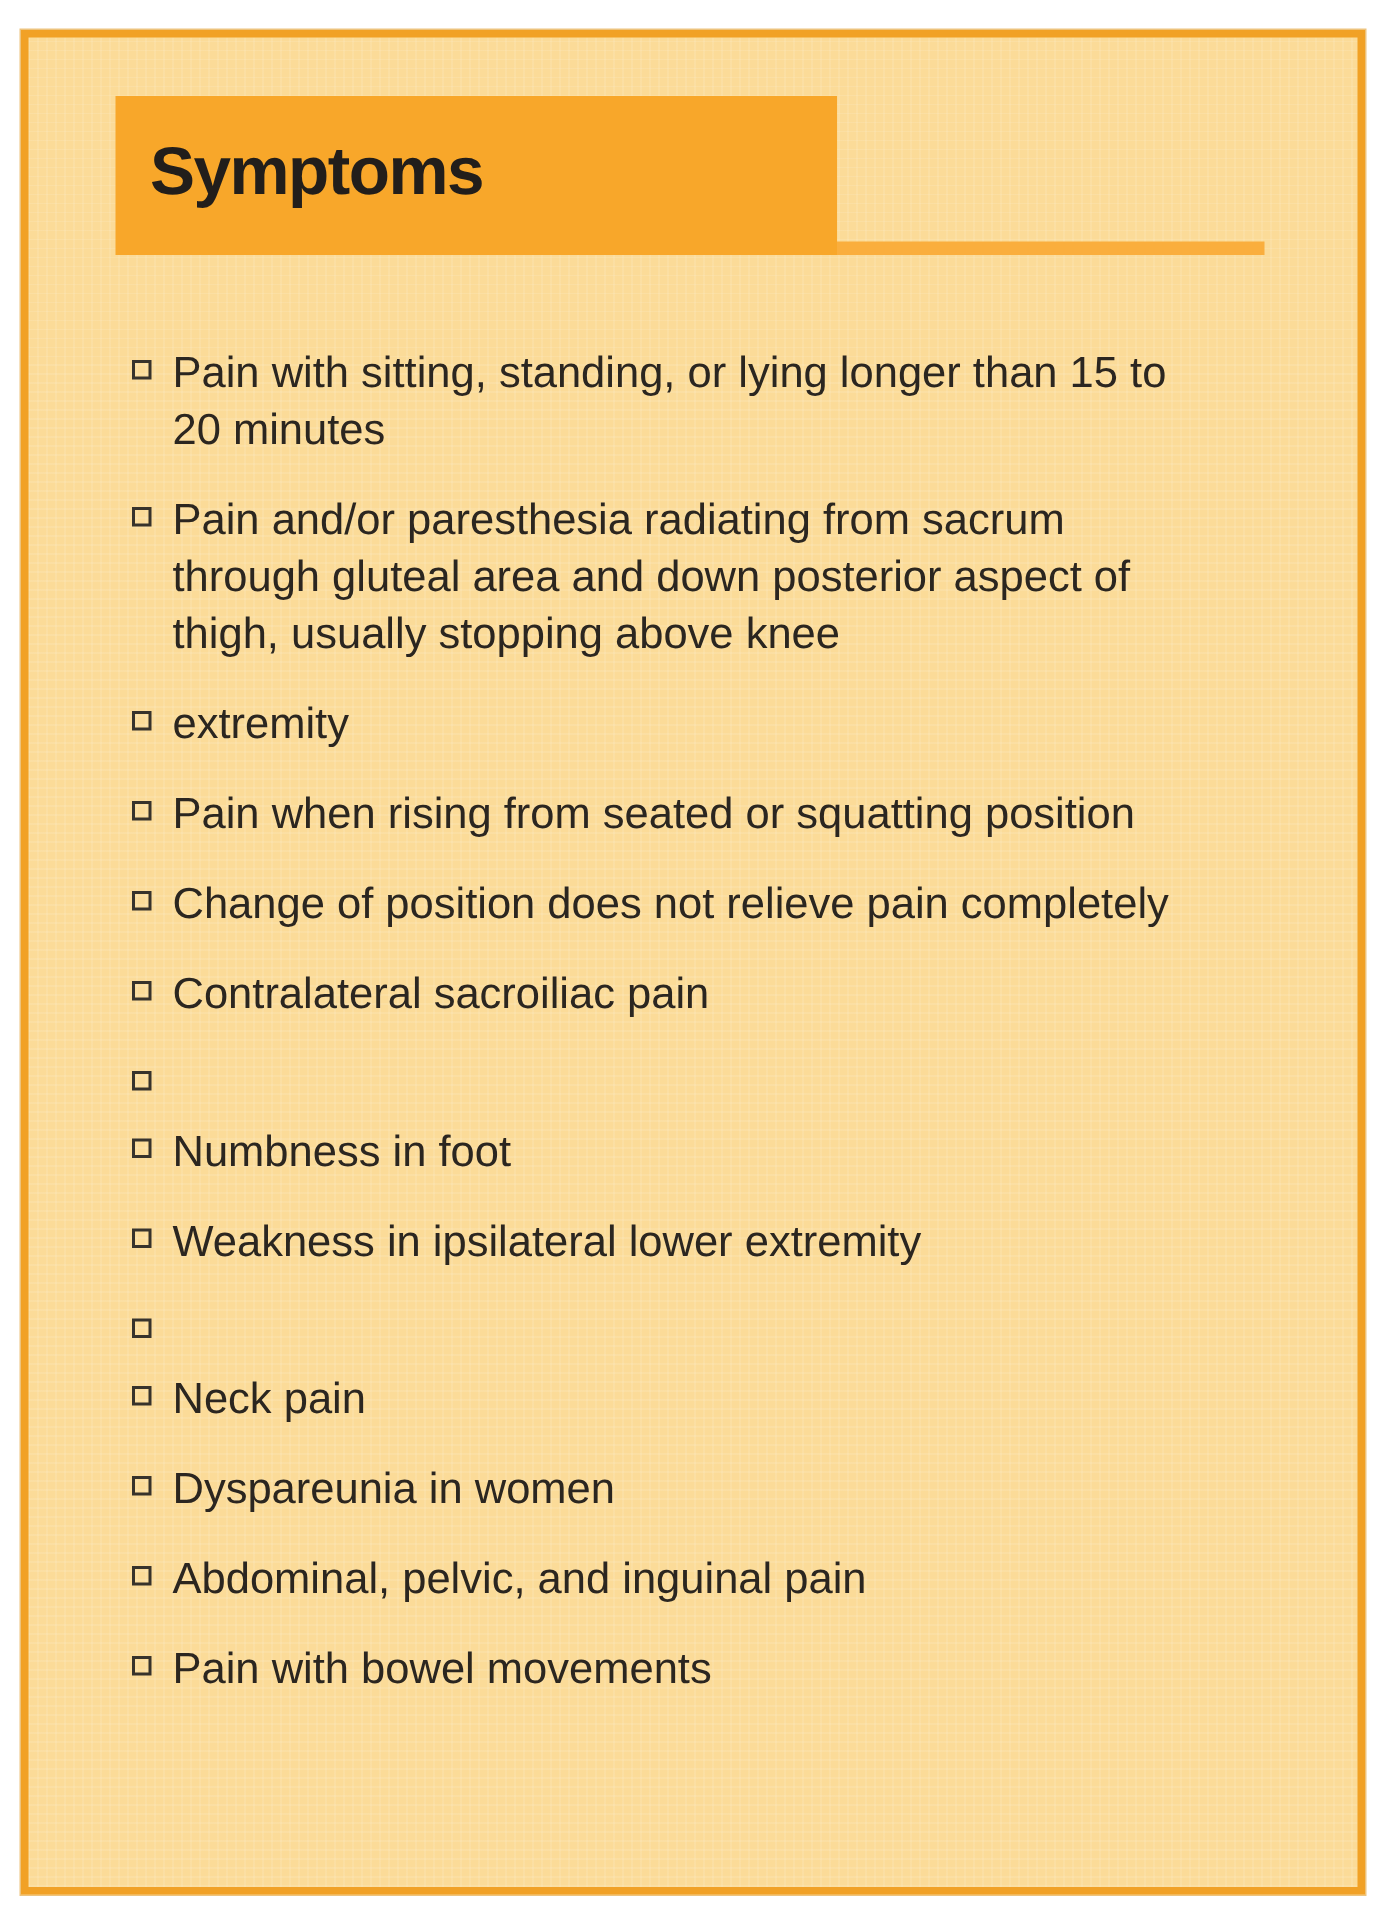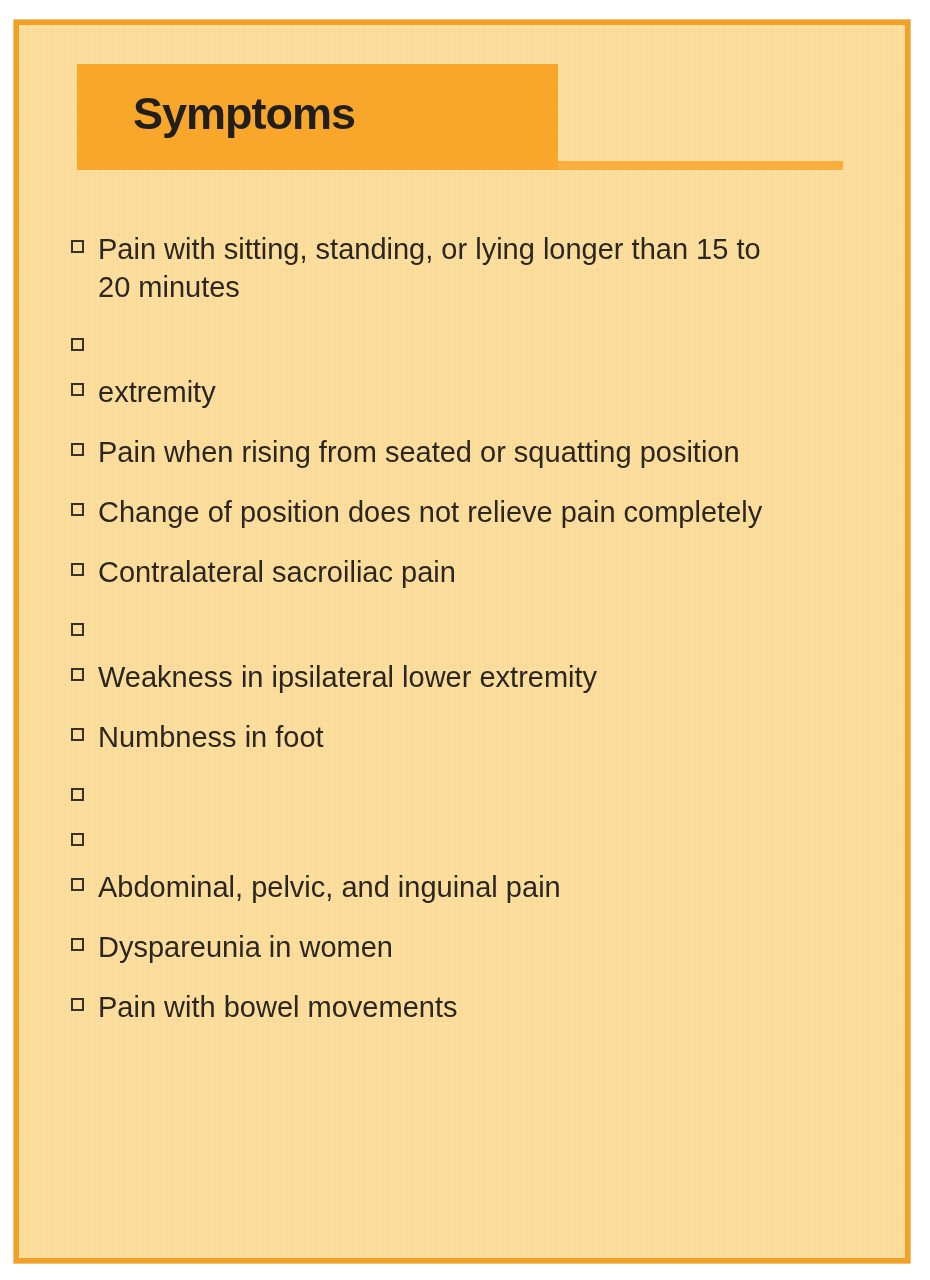--- a/index.html
+++ b/index.html
@@ -40,38 +40,38 @@
     left: 0;
     top: 0;
     width: 481px;
     height: 106px;
     background: #F8A72A;
     display: flex;
     align-items: center;
   }
   .title {
     margin: 0;
-    padding-left: 56px;
+    padding-left: 23px;
     transform: translateY(-3px);
     font-size: 45px;
     font-weight: bold;
     letter-spacing: -1px;
     color: #221E1B;
   }
   .tail {
     position: absolute;
     left: 481px;
     right: 0;
     bottom: 0;
     height: 9px;
     background: #FAAE3D;
   }
   .list {
     margin: 60px 0 0 0;
-    padding: 0 0 0 52px;
+    padding: 0 0 0 69px;
     list-style: none;
   }
   .item {
     display: flex;
     align-items: flex-start;
     margin: 0 0 22px 0;
     color: #2B2620;
     font-size: 29px;
     line-height: 38px;
   }
@@ -104,20 +104,25 @@
       <li class="item">
         <span class="sq"></span>
         <span class="txt">
           <span class="ln">Pain with sitting, standing, or lying longer than 15 to</span>
           <span class="ln">20 minutes</span>
         </span>
       </li>
 
       <li class="item">
         <span class="sq"></span>
+        <span class="txt">
+          <span class="ln">Pain and/or paresthesia radiating from sacrum</span>
+          <span class="ln">through gluteal area and down posterior aspect of</span>
+          <span class="ln">thigh, usually stopping above knee</span>
+        </span>
       </li>
 
       <li class="item">
         <span class="sq"></span>
         <span class="txt">
           <span class="ln">extremity</span>
         </span>
       </li>
 
       <li class="item">
@@ -141,50 +146,53 @@
         </span>
       </li>
 
       <li class="item">
         <span class="sq"></span>
       </li>
 
       <li class="item">
         <span class="sq"></span>
         <span class="txt">
+          <span class="ln">Numbness in foot</span>
+        </span>
+      </li>
+
+      <li class="item">
+        <span class="sq"></span>
+        <span class="txt">
           <span class="ln">Weakness in ipsilateral lower extremity</span>
         </span>
       </li>
 
       <li class="item">
         <span class="sq"></span>
-        <span class="txt">
-          <span class="ln">Numbness in foot</span>
-        </span>
-      </li>
-
-      <li class="item">
-        <span class="sq"></span>
-      </li>
-
-      <li class="item">
-        <span class="sq"></span>
+      </li>
+
+      <li class="item">
+        <span class="sq"></span>
+        <span class="txt">
+          <span class="ln">Neck pain</span>
+        </span>
+      </li>
+
+      <li class="item">
+        <span class="sq"></span>
+        <span class="txt">
+          <span class="ln">Dyspareunia in women</span>
+        </span>
       </li>
 
       <li class="item">
         <span class="sq"></span>
         <span class="txt">
           <span class="ln">Abdominal, pelvic, and inguinal pain</span>
-        </span>
-      </li>
-
-      <li class="item">
-        <span class="sq"></span>
-        <span class="txt">
-          <span class="ln">Dyspareunia in women</span>
         </span>
       </li>
 
       <li class="item">
         <span class="sq"></span>
         <span class="txt">
           <span class="ln">Pain with bowel movements</span>
         </span>
       </li>
 

